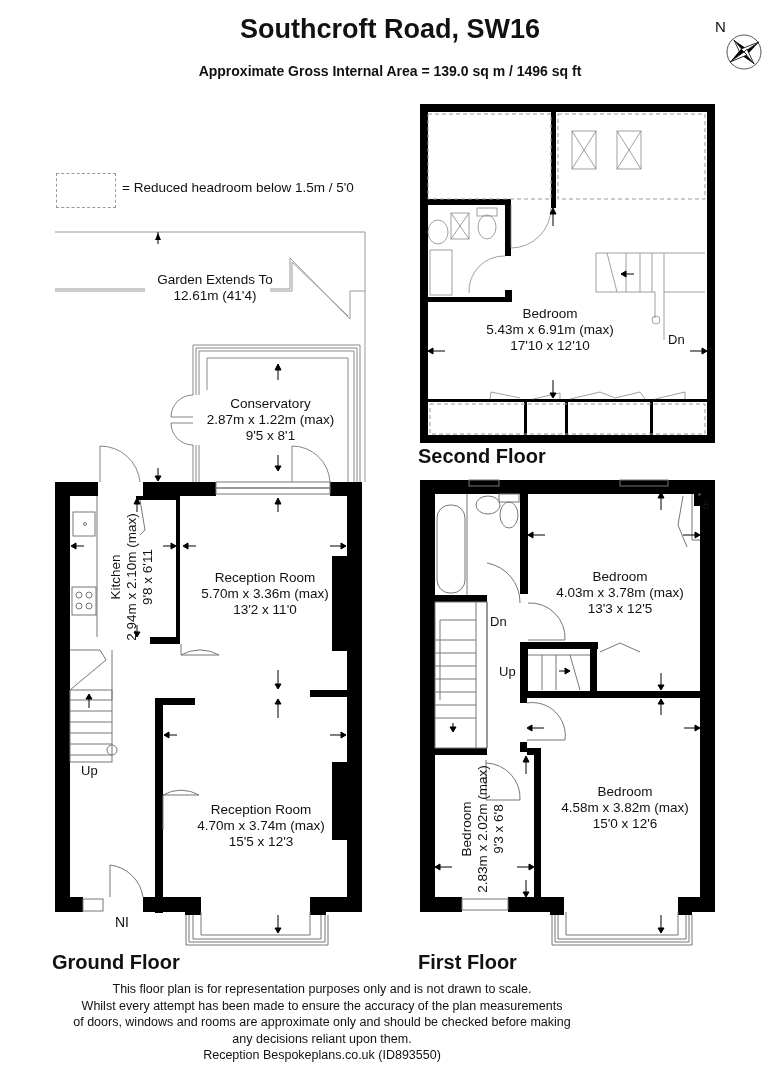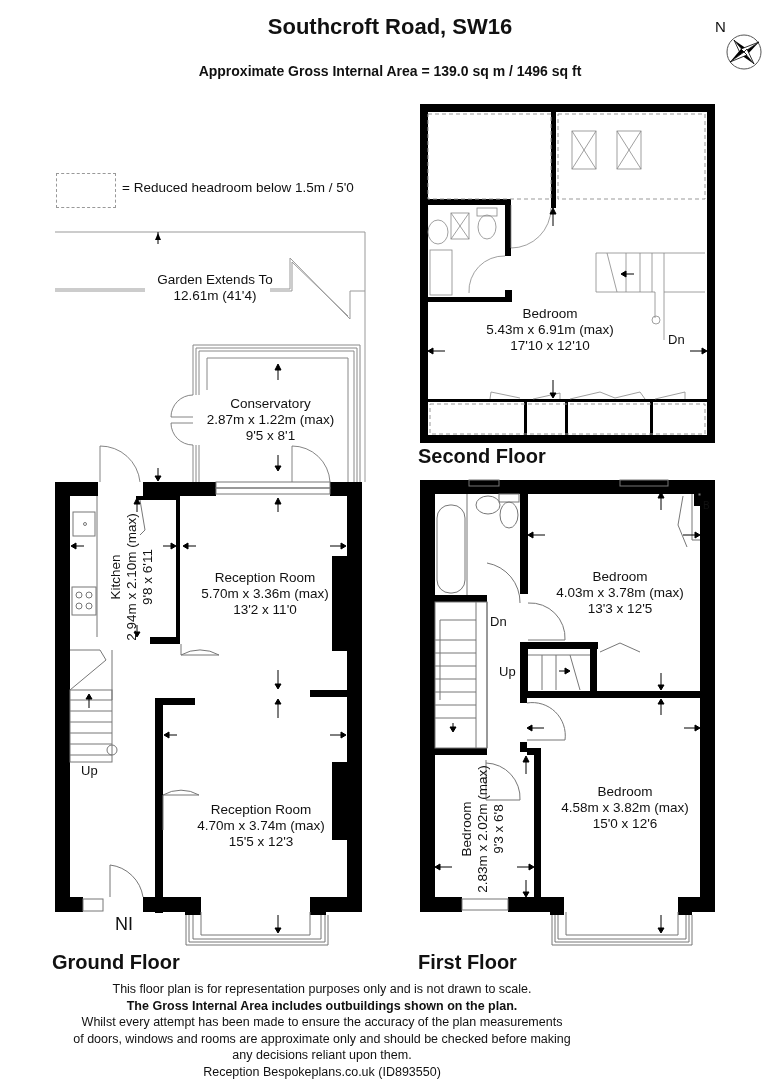--- a/index.html
+++ b/index.html
@@ -1,18 +1,18 @@
 <!DOCTYPE html>
 <html><head>
 <meta charset="utf-8">
 <style>
   html, body { margin: 0; padding: 0; background: #ffffff; }
   body { width: 780px; height: 1080px; position: relative; overflow: hidden; font-family: "Liberation Sans", sans-serif; color: #111; }
   .abs { position: absolute; }
-  .title { left: 0; width: 780px; top: 14px; text-align: center; font-weight: bold; font-size: 22px; }
+  .title { left: 0; width: 780px; top: 14px; text-align: center; font-weight: bold; font-size: 27px; }
   .subtitle { left: 0; width: 780px; top: 63px; text-align: center; font-weight: bold; font-size: 14px; }
   .legend-box { left: 56px; top: 173px; width: 58px; height: 33px; border: 1px dashed #999; }
   .legend-text { left: 122px; top: 180px; font-size: 13.5px; }
   .floor-label { font-weight: bold; font-size: 20px; }
   .room-label { font-size: 13.5px; text-align: center; line-height: 16px; white-space: nowrap; }
   .rot { transform-origin: center; transform: rotate(-90deg); }
   .footer { left: 0; width: 644px; top: 981px; text-align: center; font-size: 12.5px; line-height: 16.5px; }
   .footer .b { font-weight: bold; }
   svg { position: absolute; left: 0; top: 0; }
   .small { font-size: 13px; }
@@ -348,21 +348,21 @@
   <div>Reception Room</div>
   <div>5.70m x 3.36m (max)</div>
   <div>13'2 x 11'0</div>
 </div>
 <div class="abs room-label" style="left:186px; top:802px; width:150px;">
   <div>Reception Room</div>
   <div>4.70m x 3.74m (max)</div>
   <div>15'5 x 12'3</div>
 </div>
 <div class="abs small" style="left:81px; top:763px;">Up</div>
-<div class="abs small" style="left:115px; top:914px; font-size:18px;">NI</div>
+<div class="abs small" style="left:115px; top:914px; font-size:14px;">NI</div>
 <div class="abs floor-label" style="left:52px; top:951px;">Ground Floor</div>
 
 <div class="abs room-label" style="left:485px; top:306px; width:130px;">
   <div>Bedroom</div>
   <div>5.43m x 6.91m (max)</div>
   <div>17'10 x 12'10</div>
 </div>
 <div class="abs small" style="left:668px; top:332px;">Dn</div>
 <div class="abs floor-label" style="left:418px; top:445px;">Second Floor</div>
 
@@ -381,18 +381,17 @@
   <div>2.83m x 2.02m (max)</div>
   <div>9'3 x 6'8</div>
 </div>
 <div class="abs small" style="left:490px; top:614px;">Dn</div>
 <div class="abs small" style="left:499px; top:664px;">Up</div>
 <div class="abs" style="left:703px; top:500px; font-size:10px;">B</div>
 <div class="abs floor-label" style="left:418px; top:951px;">First Floor</div>
 
 <div class="abs footer">
   <div>This floor plan is for representation purposes only and is not drawn to scale.</div>
-  <div class="b">The Gross Internal Area includes outbuildings shown on the plan.</div>
   <div>Whilst every attempt has been made to ensure the accuracy of the plan measurements</div>
   <div>of doors, windows and rooms are approximate only and should be checked before making</div>
   <div>any decisions reliant upon them.</div>
   <div>Reception Bespokeplans.co.uk (ID893550)</div>
 </div>
 
 </body></html>

